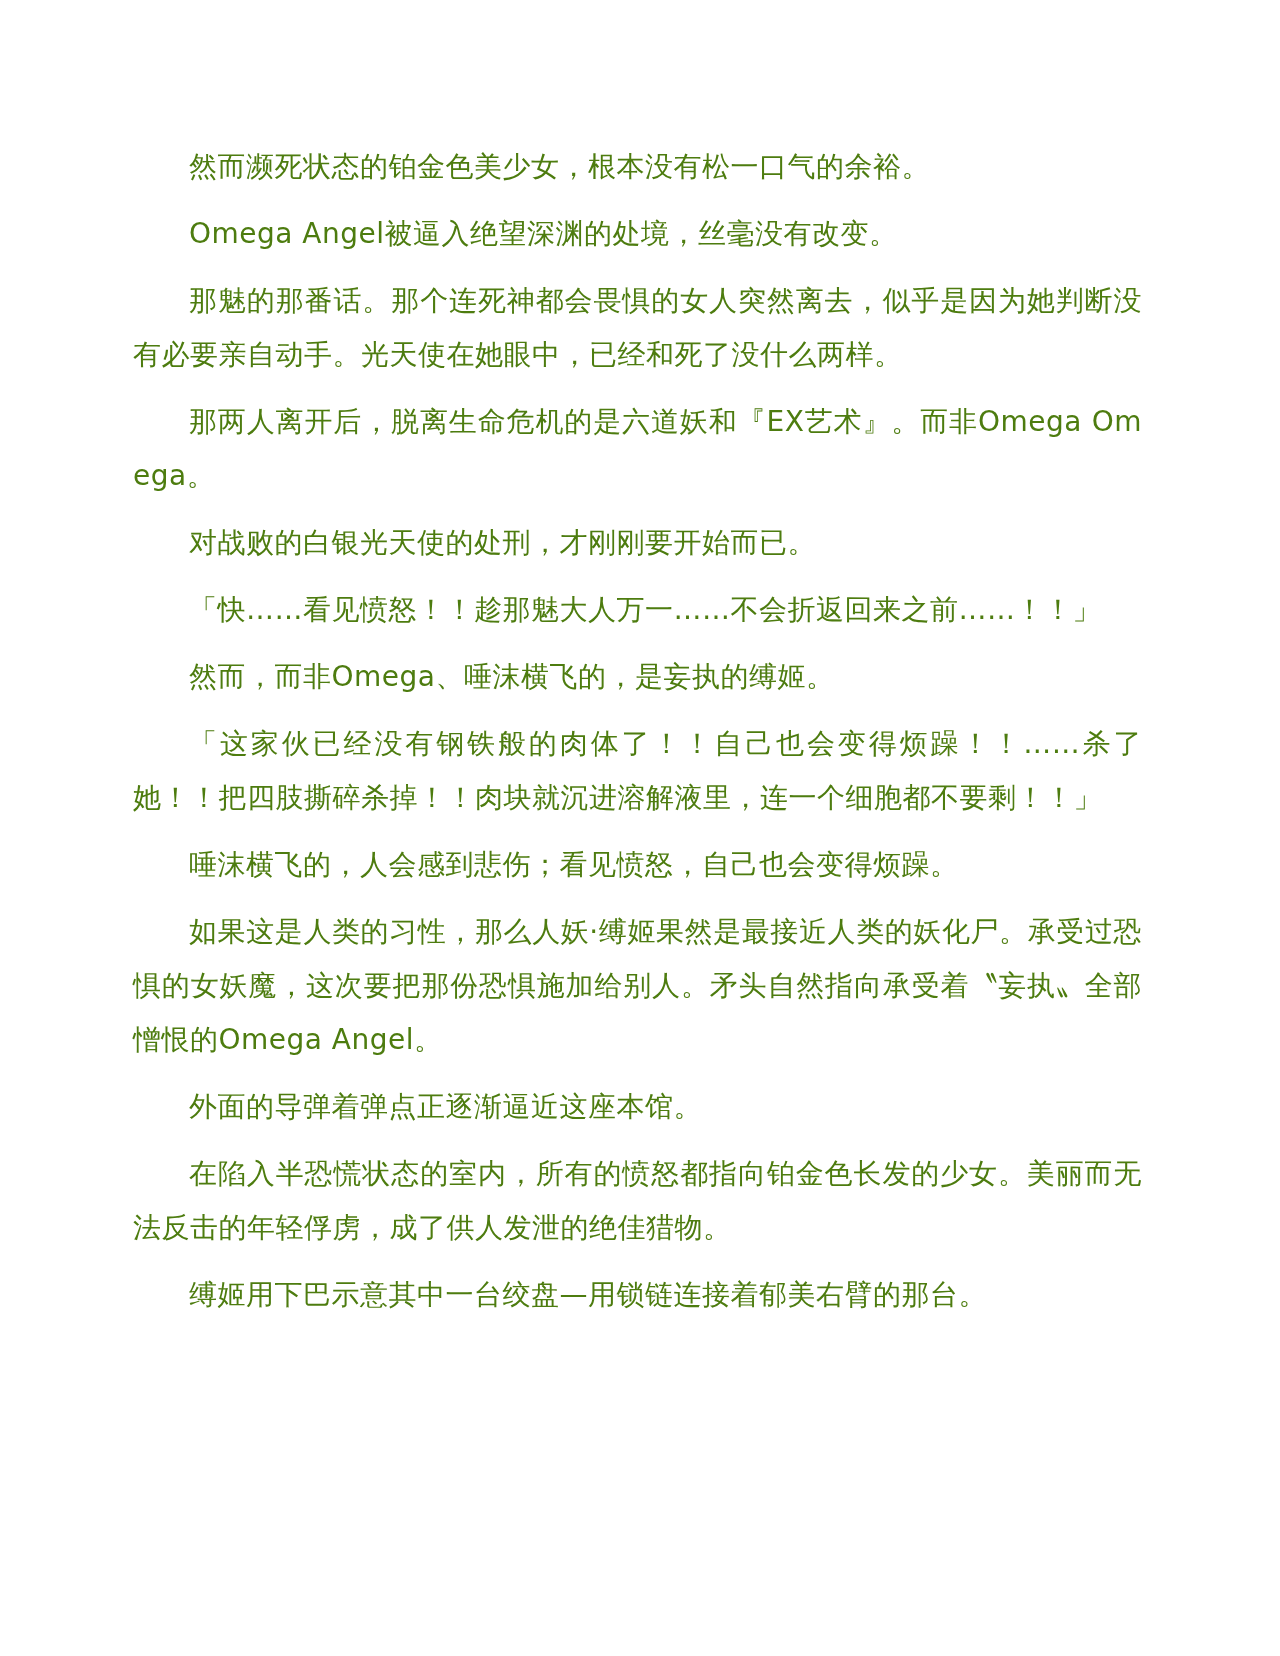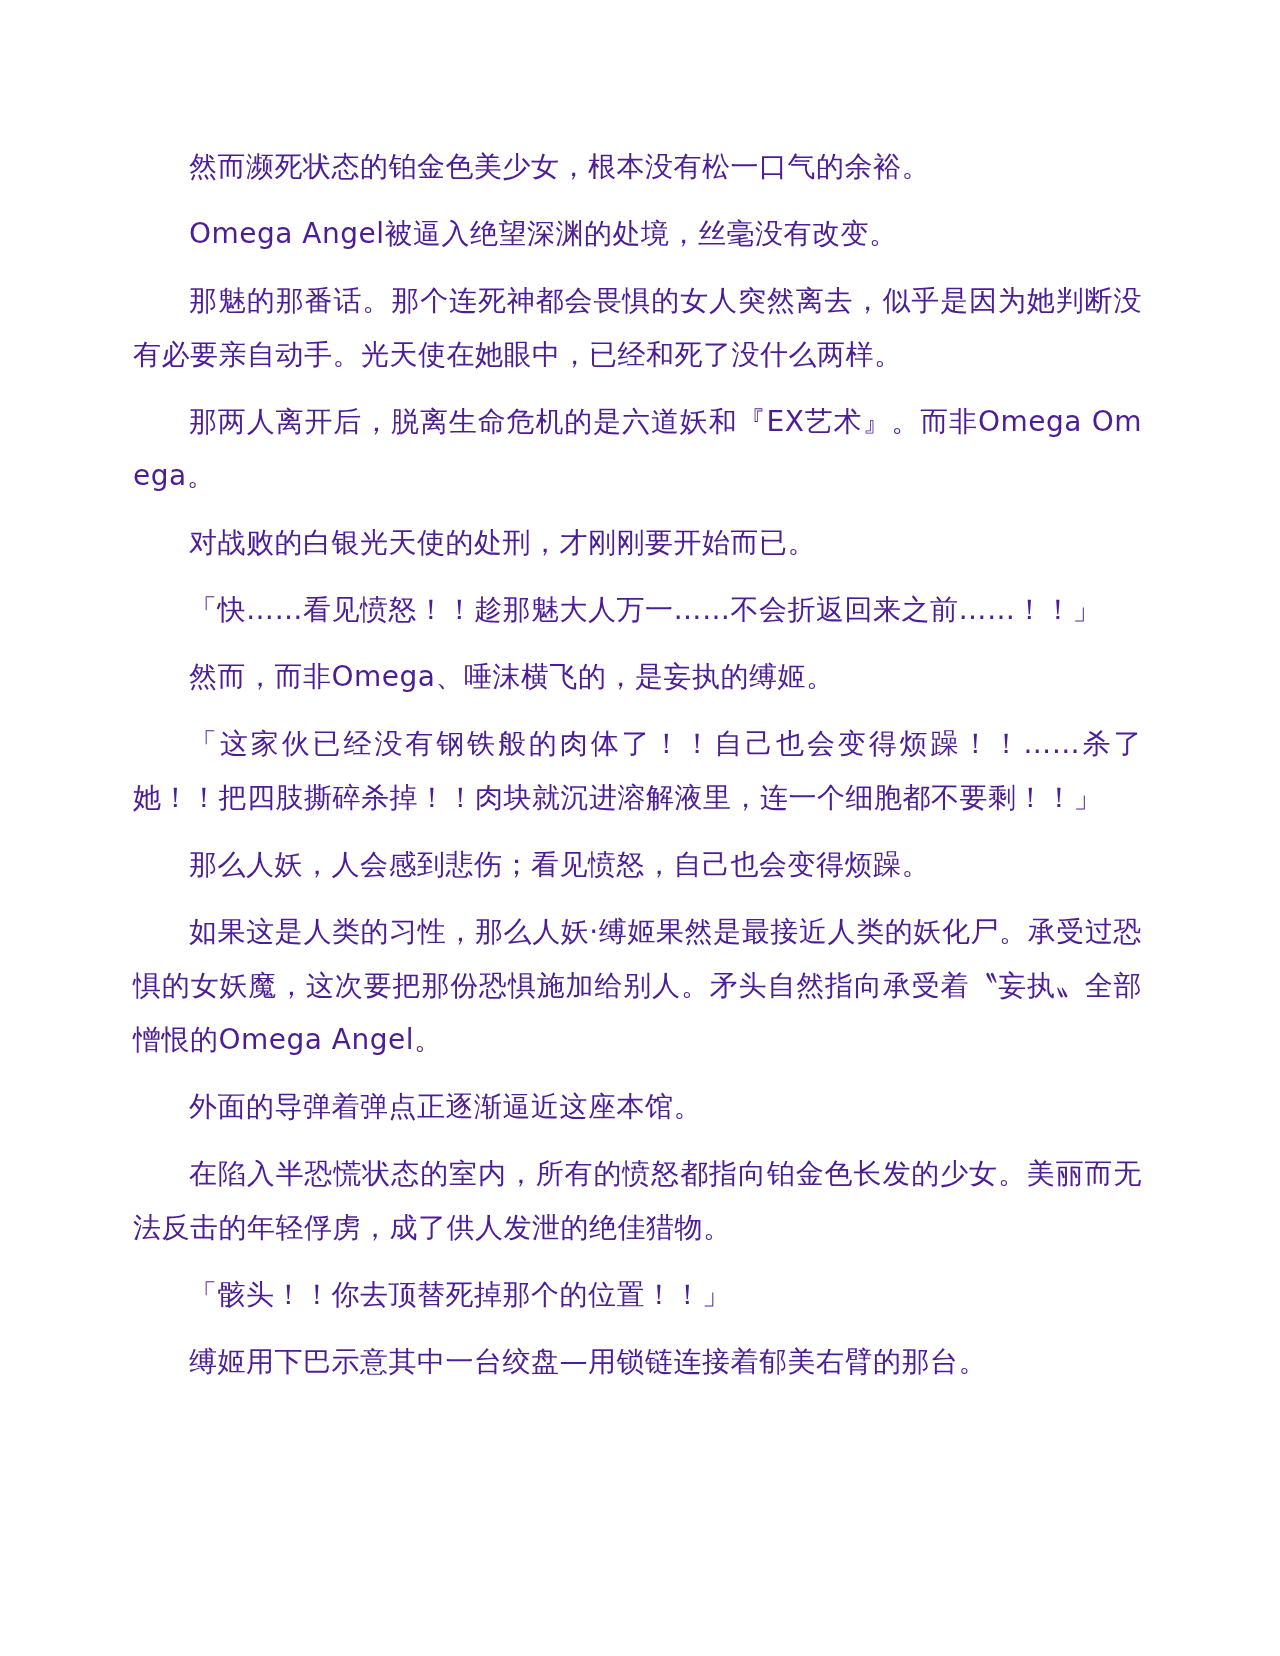--- a/index.html
+++ b/index.html
@@ -10,21 +10,21 @@
   .page {
     position: relative;
     box-sizing: border-box;
     width: 1276px;
     height: 1656px;
     background: #ffffff;
     padding: 140px 134px 0 133px;
     font-family: "DejaVu Sans", "Liberation Sans", sans-serif;
     font-size: 28px;
     line-height: 54px;
-    color: #4c1d95;
+    color: #4d7c0f;
     overflow: hidden;
   }
   .page p {
     margin: 0 0 13px 0;
     text-indent: 2em;
     text-align: justify;
     letter-spacing: 0.5px;
     word-break: break-all;
   }
 </style>
@@ -33,19 +33,18 @@
 
 <div class="page">
   <p>然而濒死状态的铂金色美少女，根本没有松一口气的余裕。</p>
   <p>Omega Angel被逼入绝望深渊的处境，丝毫没有改变。</p>
   <p>那魅的那番话。那个连死神都会畏惧的女人突然离去，似乎是因为她判断没有必要亲自动手。光天使在她眼中，已经和死了没什么两样。</p>
   <p>那两人离开后，脱离生命危机的是六道妖和『EX艺术』。而非Omega Omega。</p>
   <p>对战败的白银光天使的处刑，才刚刚要开始而已。</p>
   <p>「快……看见愤怒！！趁那魅大人万一……不会折返回来之前……！！」</p>
   <p>然而，而非Omega、唾沫横飞的，是妄执的缚姬。</p>
   <p>「这家伙已经没有钢铁般的肉体了！！自己也会变得烦躁！！……杀了她！！把四肢撕碎杀掉！！肉块就沉进溶解液里，连一个细胞都不要剩！！」</p>
-  <p>那么人妖，人会感到悲伤；看见愤怒，自己也会变得烦躁。</p>
+  <p>唾沫横飞的，人会感到悲伤；看见愤怒，自己也会变得烦躁。</p>
   <p>如果这是人类的习性，那么人妖·缚姬果然是最接近人类的妖化尸。承受过恐惧的女妖魔，这次要把那份恐惧施加给别人。矛头自然指向承受着〝妄执〟全部憎恨的Omega Angel。</p>
   <p>外面的导弹着弹点正逐渐逼近这座本馆。</p>
   <p>在陷入半恐慌状态的室内，所有的愤怒都指向铂金色长发的少女。美丽而无法反击的年轻俘虏，成了供人发泄的绝佳猎物。</p>
-  <p>「骸头！！你去顶替死掉那个的位置！！」</p>
   <p>缚姬用下巴示意其中一台绞盘—用锁链连接着郁美右臂的那台。</p>
 </div>
 
 </body></html>

